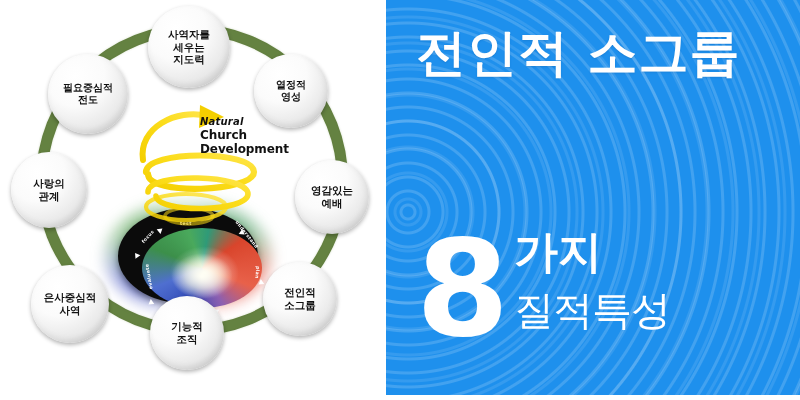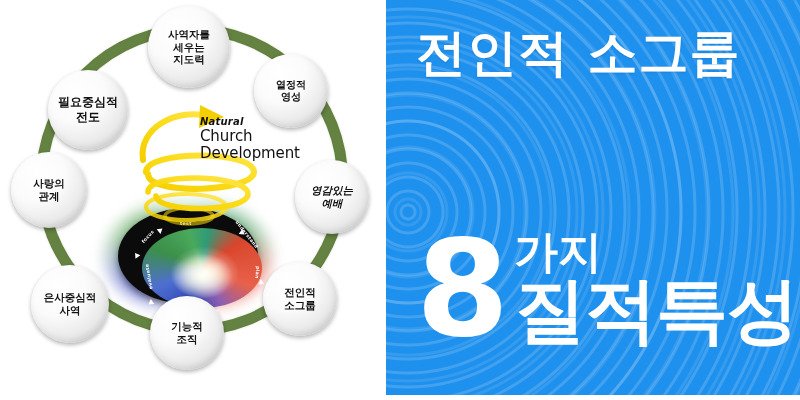--- a/index.html
+++ b/index.html
@@ -34,26 +34,26 @@
     background:radial-gradient(circle at 34% 28%,#ffffff 0%,#fbfbfb 38%,#e9e9e9 68%,#cfcfcf 90%,#bdbdbd 100%);
     box-shadow:0 2px 4px rgba(0,0,0,.30), inset -2px -3px 6px rgba(0,0,0,.07);
     display:flex;align-items:center;justify-content:center;text-align:center;
     color:#111;font-weight:bold;line-height:1.22;
     font-family:"DejaVu Sans","Liberation Sans",sans-serif;
   }
   .node span{display:block;padding:0 3px;}
 
   .n-top   {left:148px;top:6px;  width:82px;height:82px;font-size:10.5px;align-items:center;}
   .n-tr    {left:254px;top:54px; width:74px;height:74px;font-size:10px;}
-  .n-r     {left:295px;top:160px;width:74px;height:74px;font-size:10.5px;font-style:italic;}
+  .n-r     {left:295px;top:160px;width:74px;height:74px;font-size:10.5px;}
   .n-br    {left:263px;top:262px;width:74px;height:74px;font-size:10.5px;}
   .n-b     {left:150px;top:296px;width:74px;height:74px;font-size:10.5px;}
   .n-bl    {left:31px; top:265px;width:78px;height:78px;font-size:10.5px;}
   .n-l     {left:11px; top:152px;width:76px;height:76px;font-size:10.5px;}
-  .n-tl    {left:48px; top:70px; width:80px;height:80px;font-size:12px;justify-content:center;}
+  .n-tl    {left:48px; top:54px; width:80px;height:80px;font-size:10px;justify-content:center;}
 
   
   .disc-wrap{position:absolute;left:104px;top:196px;width:168px;height:122px;}
 
   .disc-glow{
     position:absolute;left:0;top:4px;width:168px;height:112px;border-radius:50%;
     background:
       radial-gradient(ellipse 52% 60% at 26% 30%, rgba(64,150,60,.75) 0%, rgba(64,150,60,0) 72%),
       radial-gradient(ellipse 52% 60% at 74% 28%, rgba(40,140,70,.70) 0%, rgba(40,140,70,0) 72%),
       radial-gradient(ellipse 52% 62% at 80% 70%, rgba(226,60,40,.78) 0%, rgba(226,60,40,0) 72%),
@@ -101,21 +101,21 @@
   .t5{left:30px;top:92px;border-width:3px 0 3px 5px;border-color:transparent transparent transparent #fff;transform:rotate(145deg);}
   .t6{left:16px;top:44px;border-width:3px 5px 3px 0;border-color:transparent #fff transparent transparent;transform:rotate(55deg);}
 
   
   .spiral{position:absolute;left:112px;top:88px;width:180px;height:180px;pointer-events:none;}
 
   
   .ncd{position:absolute;left:200px;top:86px;width:96px;color:#111;
        font-family:"DejaVu Sans","Liberation Sans",sans-serif;line-height:1.18;margin-top:30px;}
   .ncd .l1{font-size:10px;font-style:italic;font-weight:bold;letter-spacing:.2px;}
-  .ncd .l2,.ncd .l3{font-size:15px;font-weight:normal;letter-spacing:-.1px;}
+  .ncd .l2,.ncd .l3{font-size:12px;font-weight:bold;letter-spacing:-.1px;}
 
   
   #right-panel{
     position:absolute;left:386px;top:0;width:414px;height:395px;
     background:#1e90ed;overflow:hidden;
   }
   .ripple{
     position:absolute;left:-46px;top:-10px;width:900px;height:900px;
     transform:translate(-50%,-50%);left:22px;top:212px;
     background:repeating-radial-gradient(circle at 50% 50%,
@@ -150,22 +150,22 @@
     position:absolute;left:0;top:0;color:#fff;font-weight:bold;
     font-size:134px;line-height:134px;
     font-family:"DejaVu Sans","Liberation Sans",sans-serif;
   }
   .sub1{
     position:absolute;left:98px;top:8px;color:#fff;font-weight:bold;
     font-size:44px;line-height:44px;letter-spacing:0px;
     font-family:"DejaVu Sans","Liberation Sans",sans-serif;white-space:nowrap;
   }
   .sub2{
-    position:absolute;left:98px;top:56px;color:#fff;font-weight:bold;
-    font-size:72px;line-height:64px;letter-spacing:-1px;
+    position:absolute;left:98px;top:56px;color:#fff;font-weight:normal;
+    font-size:40px;line-height:64px;letter-spacing:-1px;
     font-family:"DejaVu Sans","Liberation Sans",sans-serif;white-space:nowrap;
   }
 </style>
 </head>
 <body>
 
 <div id="stage">
 
   <div id="left-panel">
 

